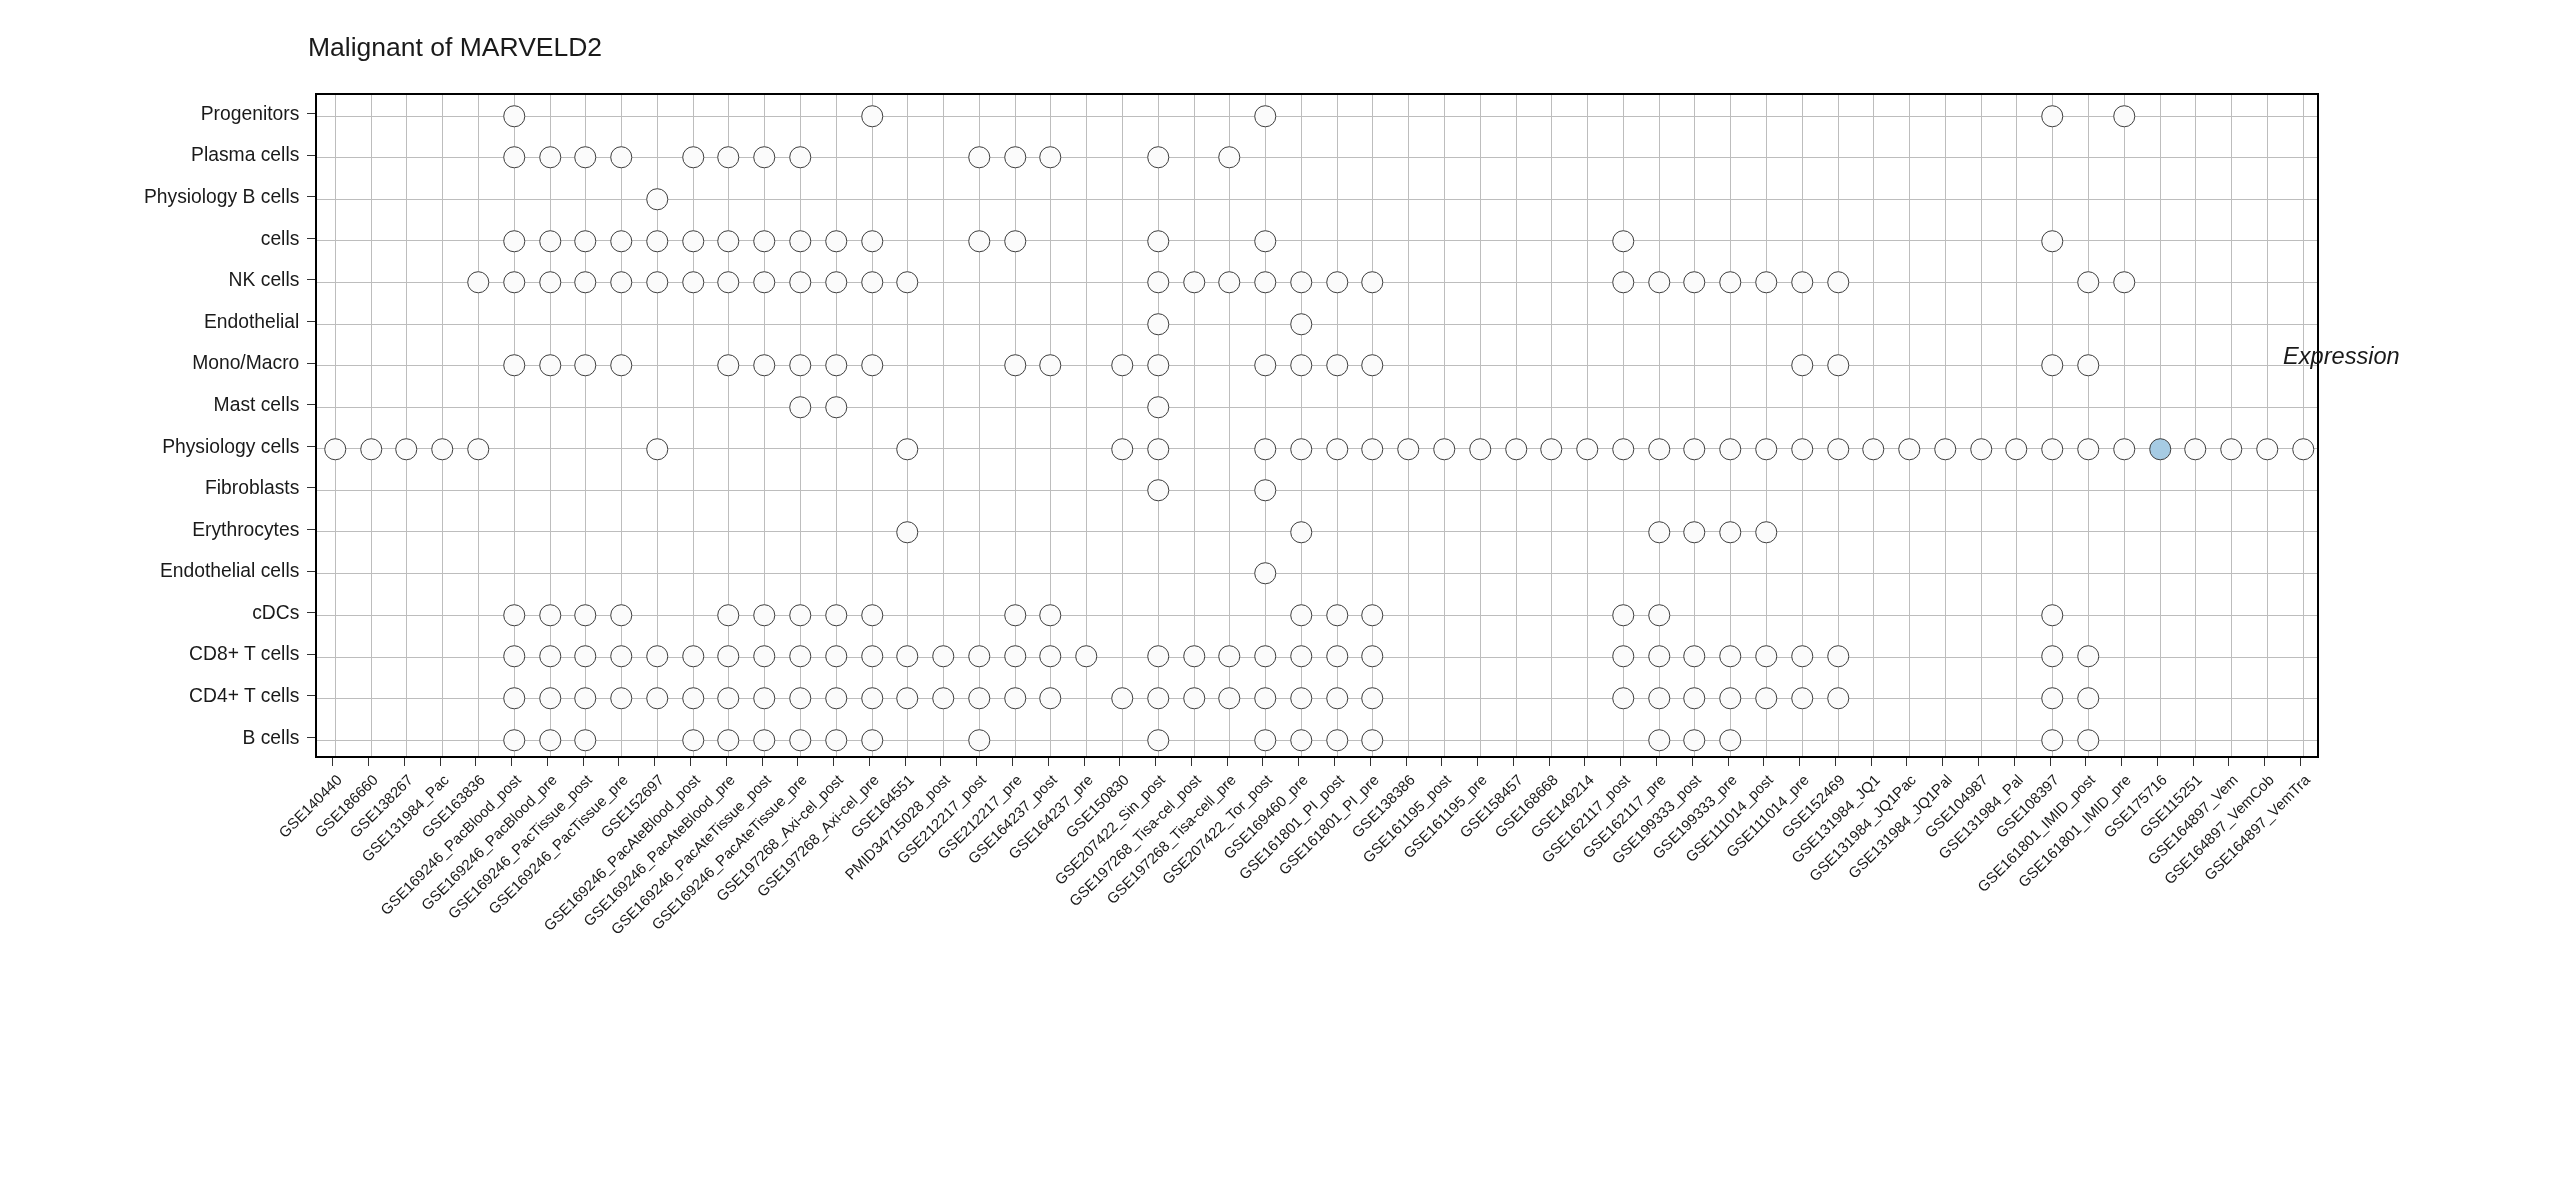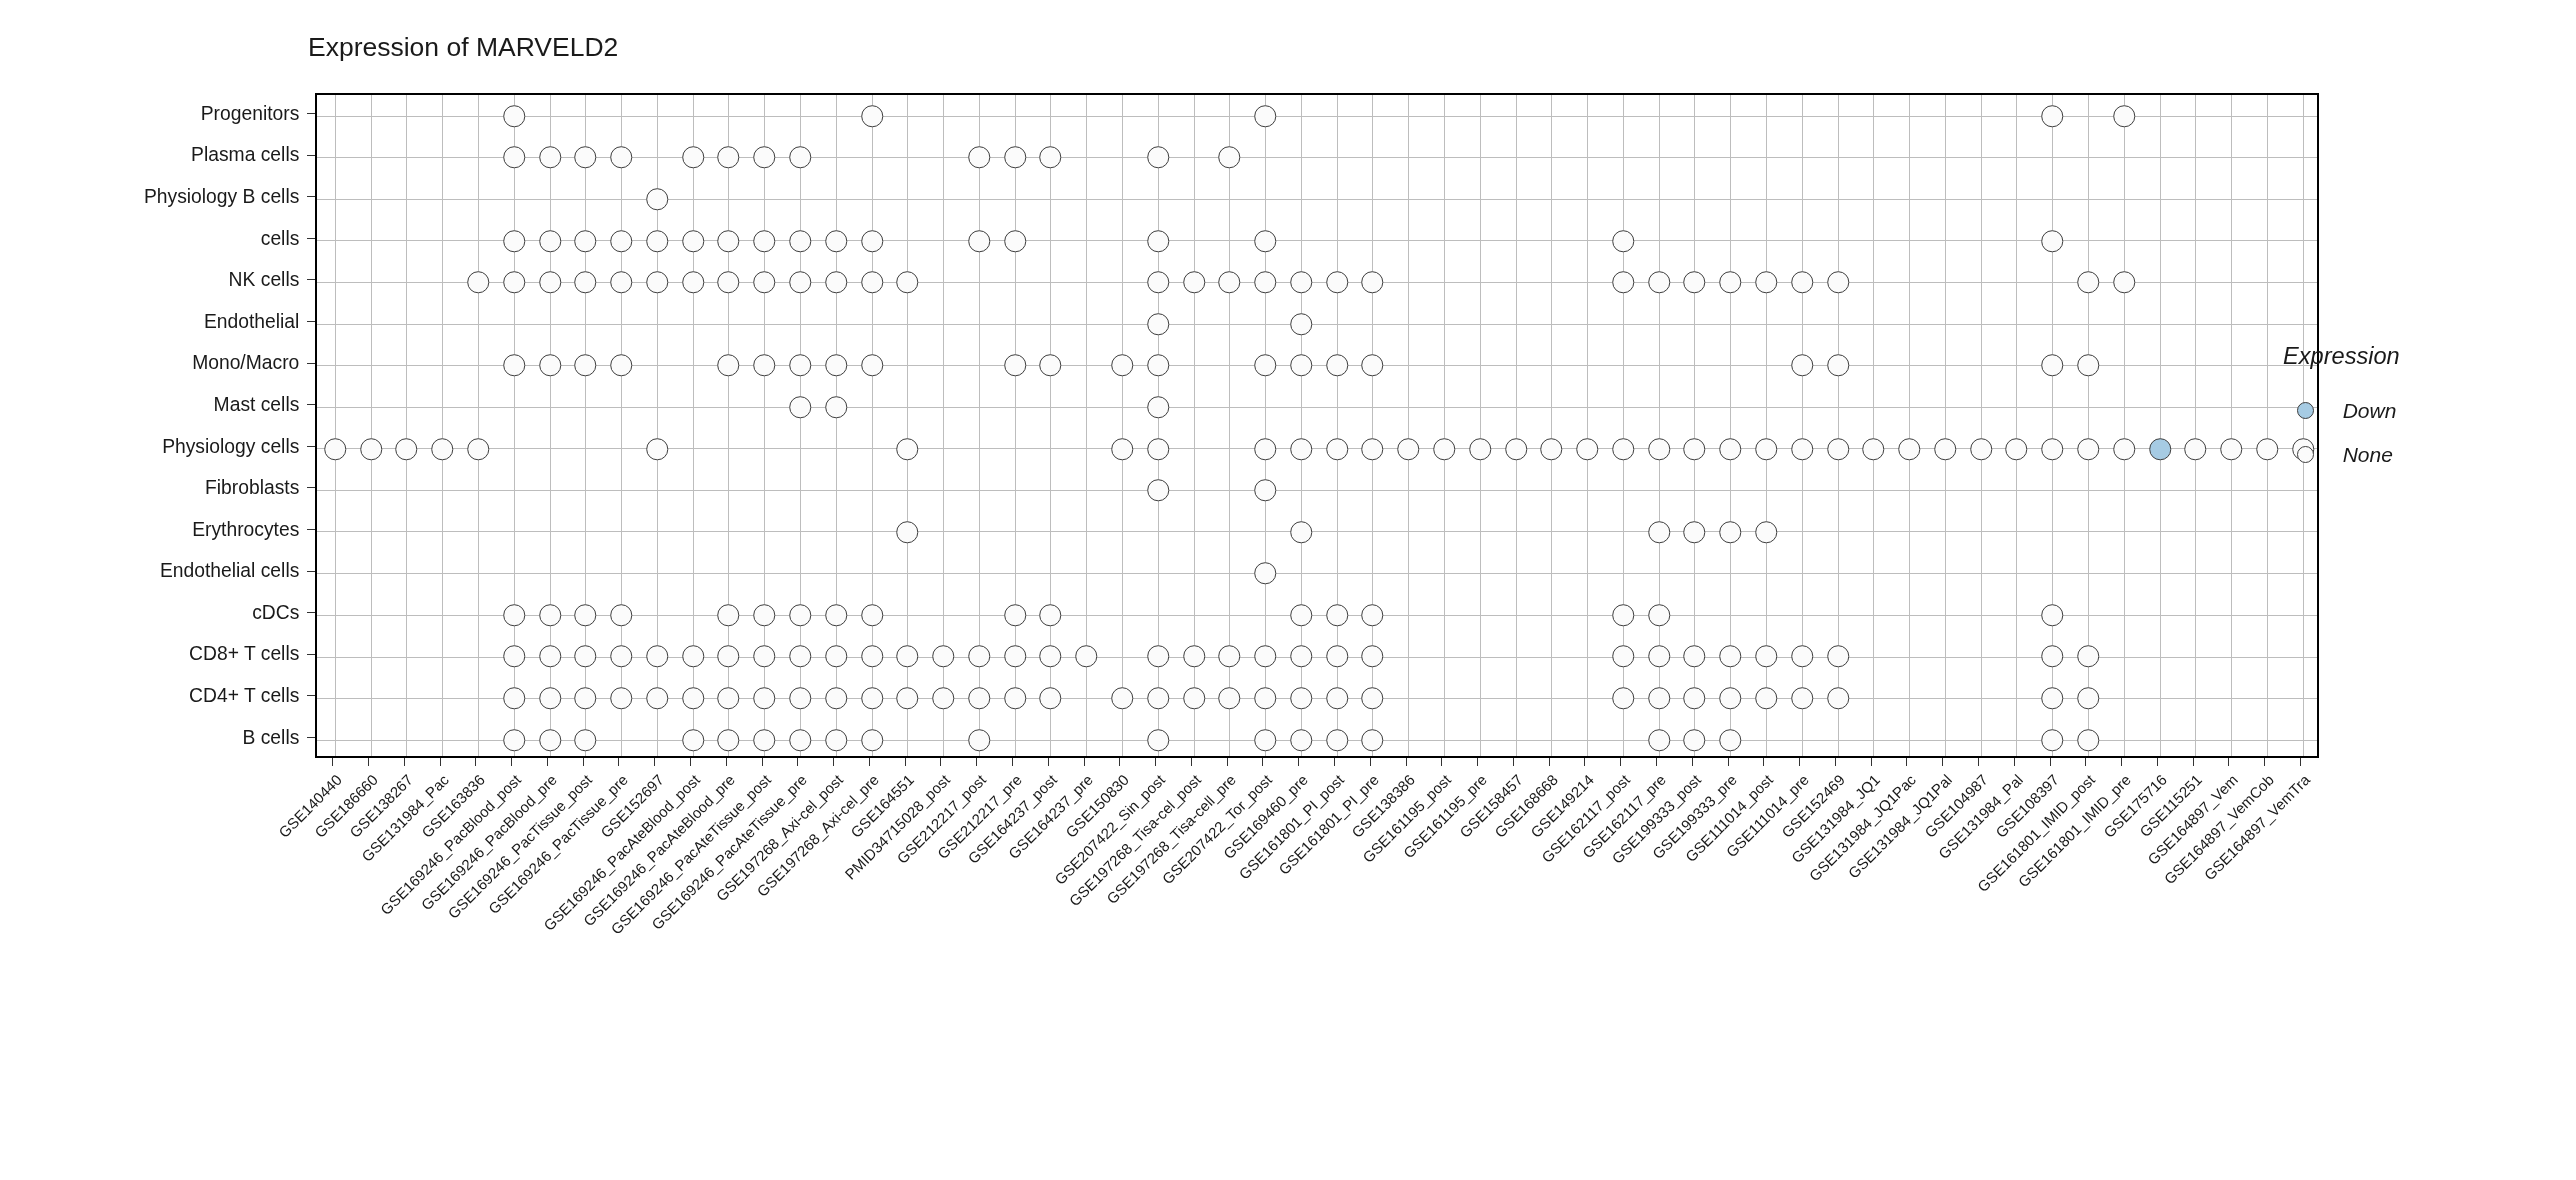--- a/index.html
+++ b/index.html
@@ -156,21 +156,21 @@
     font-size: 21px;
     color: #1a1a1a;
     white-space: nowrap;
   }
 </style>
 </head>
 <body>
 
 <div id="root">
 
-  <div id="title">Expression of MARVELD2</div>
+  <div id="title">Malignant of MARVELD2</div>
 
   <div id="yaxis" style="left: 0px; top: 93px; width: 315px; height: 665px;">
       <div class="ylabel" style="top: 21px; right: 15.7px;">Progenitors</div>
       <div class="ytick" style="top: 20px; left: 307px; position: absolute;"></div>
       <div class="ylabel" style="top: 62px; right: 15.7px;">Plasma cells</div>
       <div class="ytick" style="top: 62px; left: 307px; position: absolute;"></div>
       <div class="ylabel" style="top: 104px; right: 15.7px;">Physiology B cells</div>
       <div class="ytick" style="top: 103px; left: 307px; position: absolute;"></div>
       <div class="ylabel" style="top: 146px; right: 15.7px;">cells</div>
       <div class="ytick" style="top: 145px; left: 307px; position: absolute;"></div>
@@ -631,30 +631,16 @@
       <div class="xtick" style="position: absolute; left: 1913px; top: 0px;"></div>
       <div class="xlabel" style="left: 1914px; top: 13px; transform-origin: right top; transform: translateX(-100%) rotate(-45deg);">GSE164897_Vem</div>
       <div class="xtick" style="position: absolute; left: 1949px; top: 0px;"></div>
       <div class="xlabel" style="left: 1950px; top: 13px; transform-origin: right top; transform: translateX(-100%) rotate(-45deg);">GSE164897_VemCob</div>
       <div class="xtick" style="position: absolute; left: 1985px; top: 0px;"></div>
       <div class="xlabel" style="left: 1986px; top: 13px; transform-origin: right top; transform: translateX(-100%) rotate(-45deg);">GSE164897_VemTra</div>
     </div>
 
   <div id="legend">
     <div id="legend-title">Expression</div>
-    <div id="legend-items">
-        <div class="legend-row">
-          <div class="legend-key">
-            <div class="legend-dot" style="background: rgb(166, 203, 227);"></div>
-          </div>
-          <div class="legend-label">Down</div>
-        </div>
-        <div class="legend-row">
-          <div class="legend-key">
-            <div class="legend-dot" style="background: rgb(251, 251, 251);"></div>
-          </div>
-          <div class="legend-label">None</div>
-        </div>
-      </div>
   </div>
 
 </div>
 
 
 </body></html>

